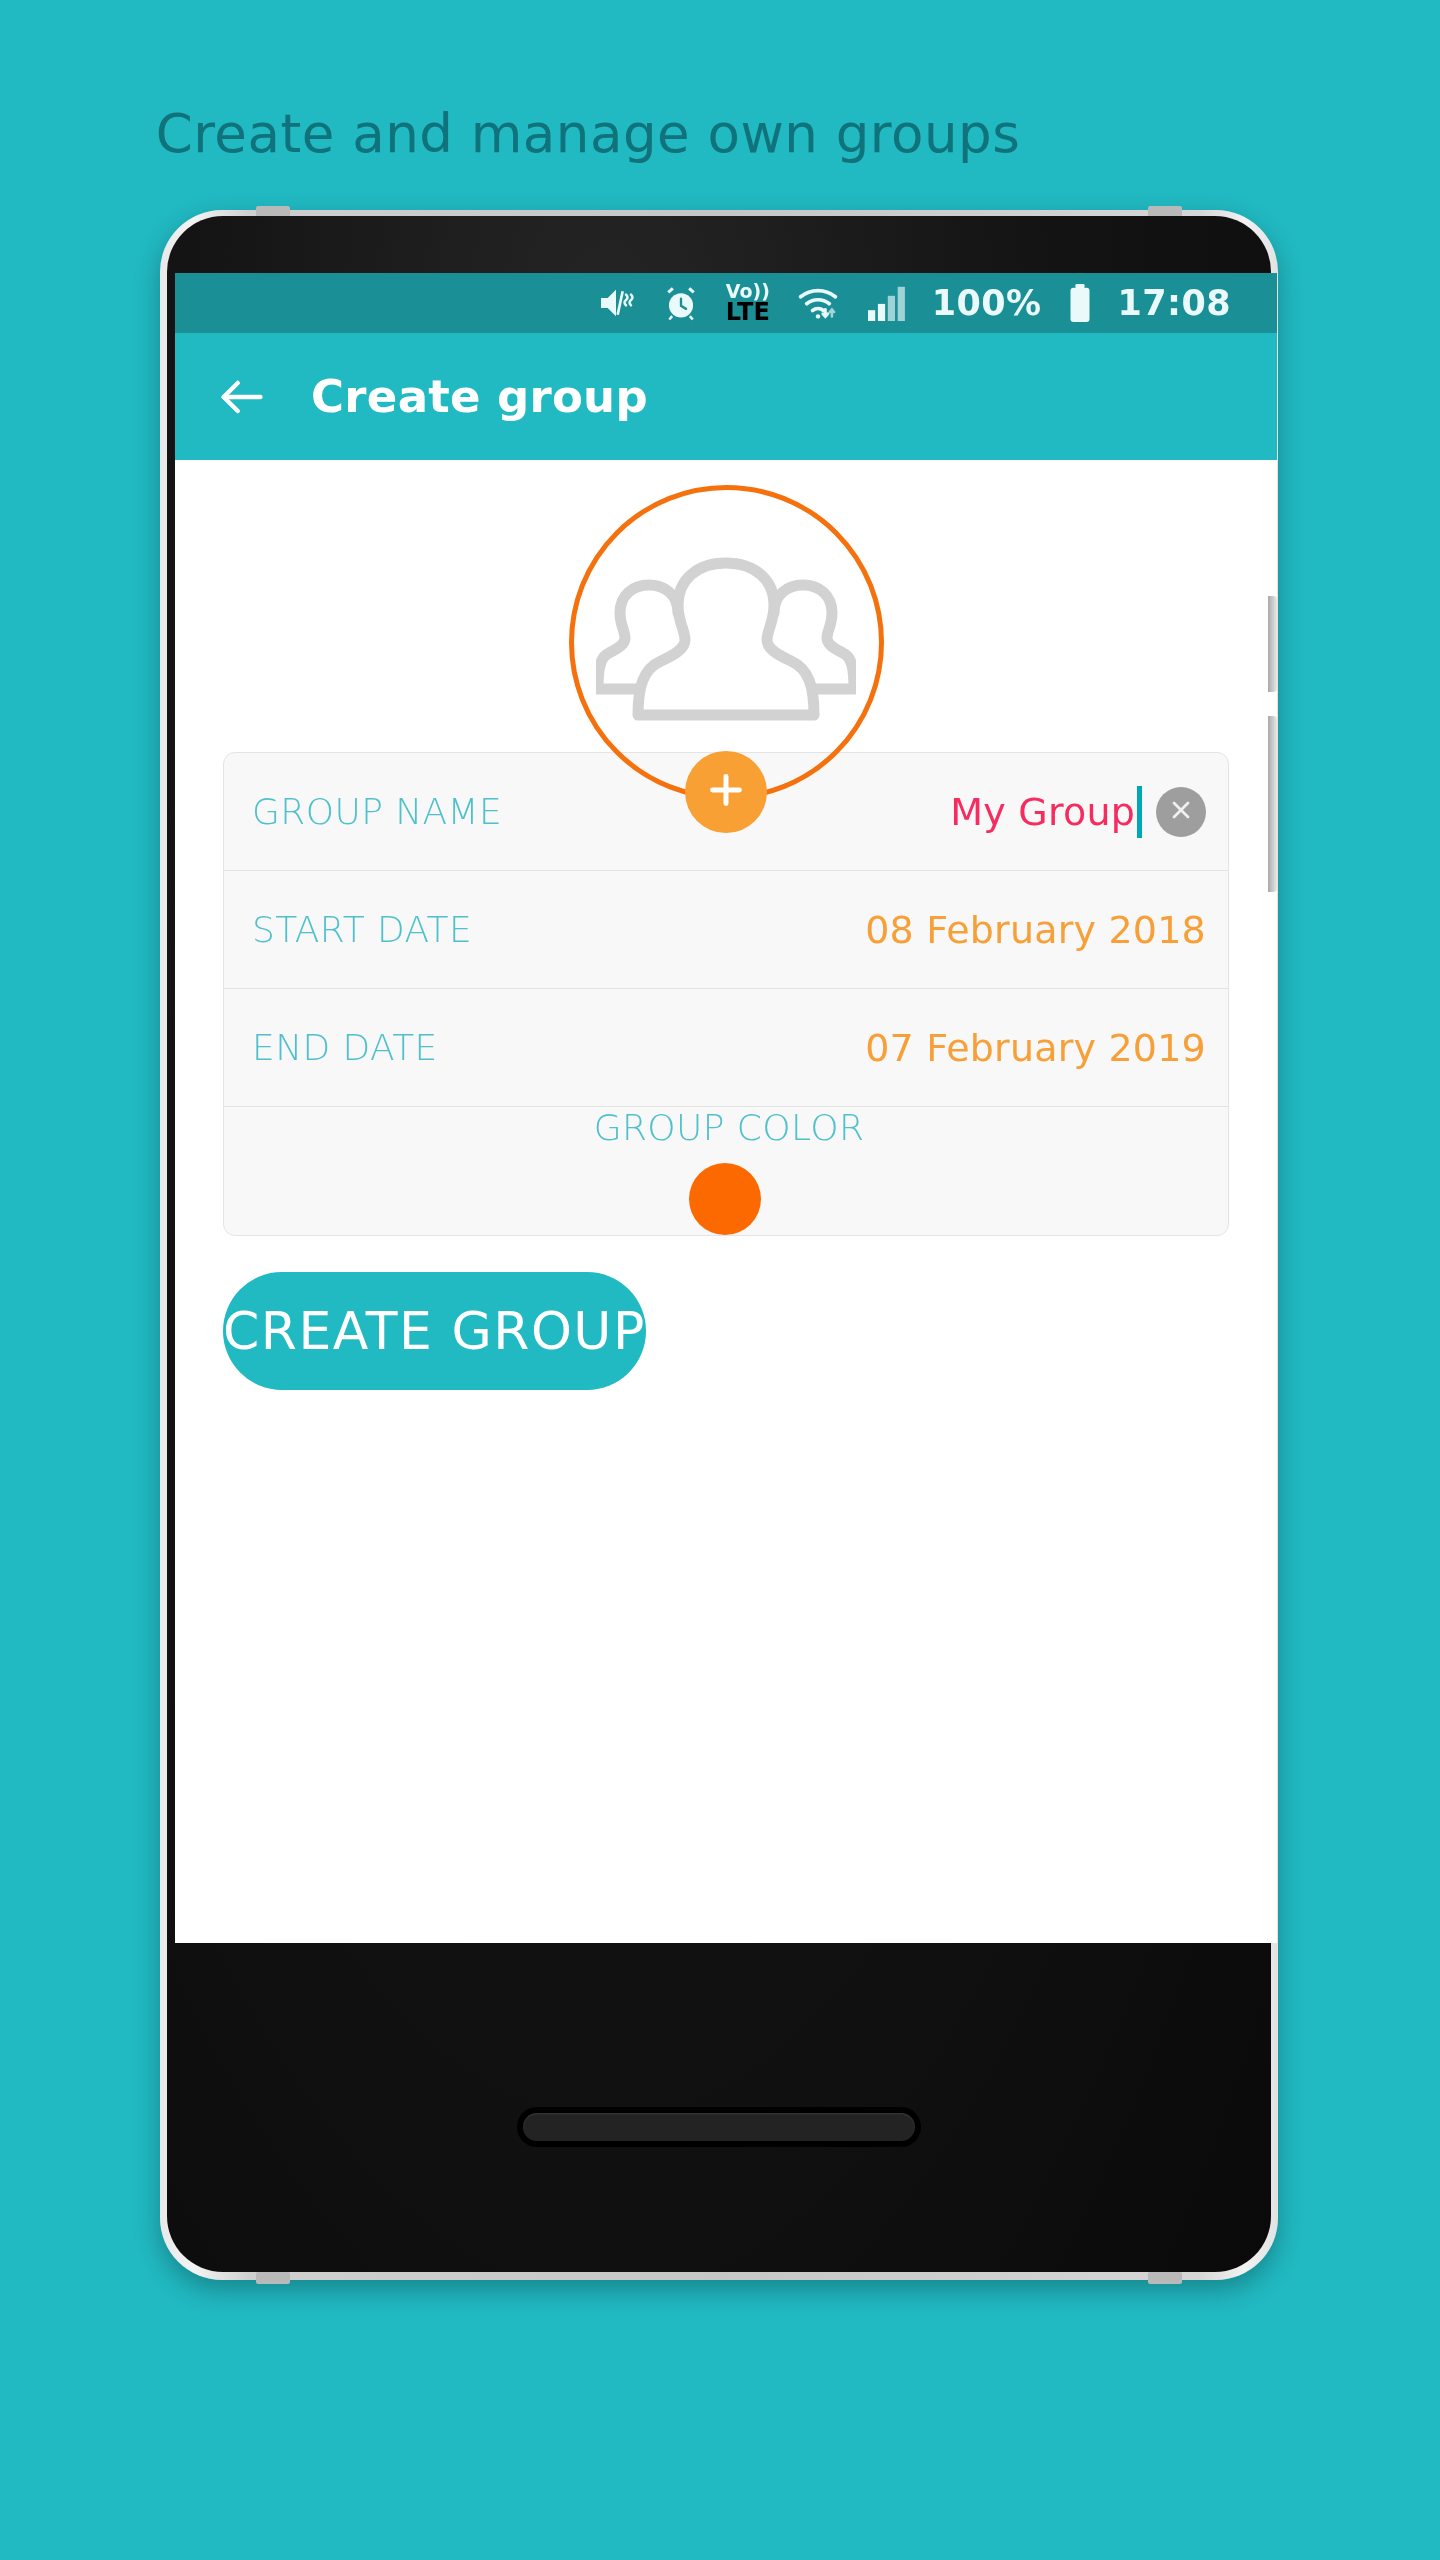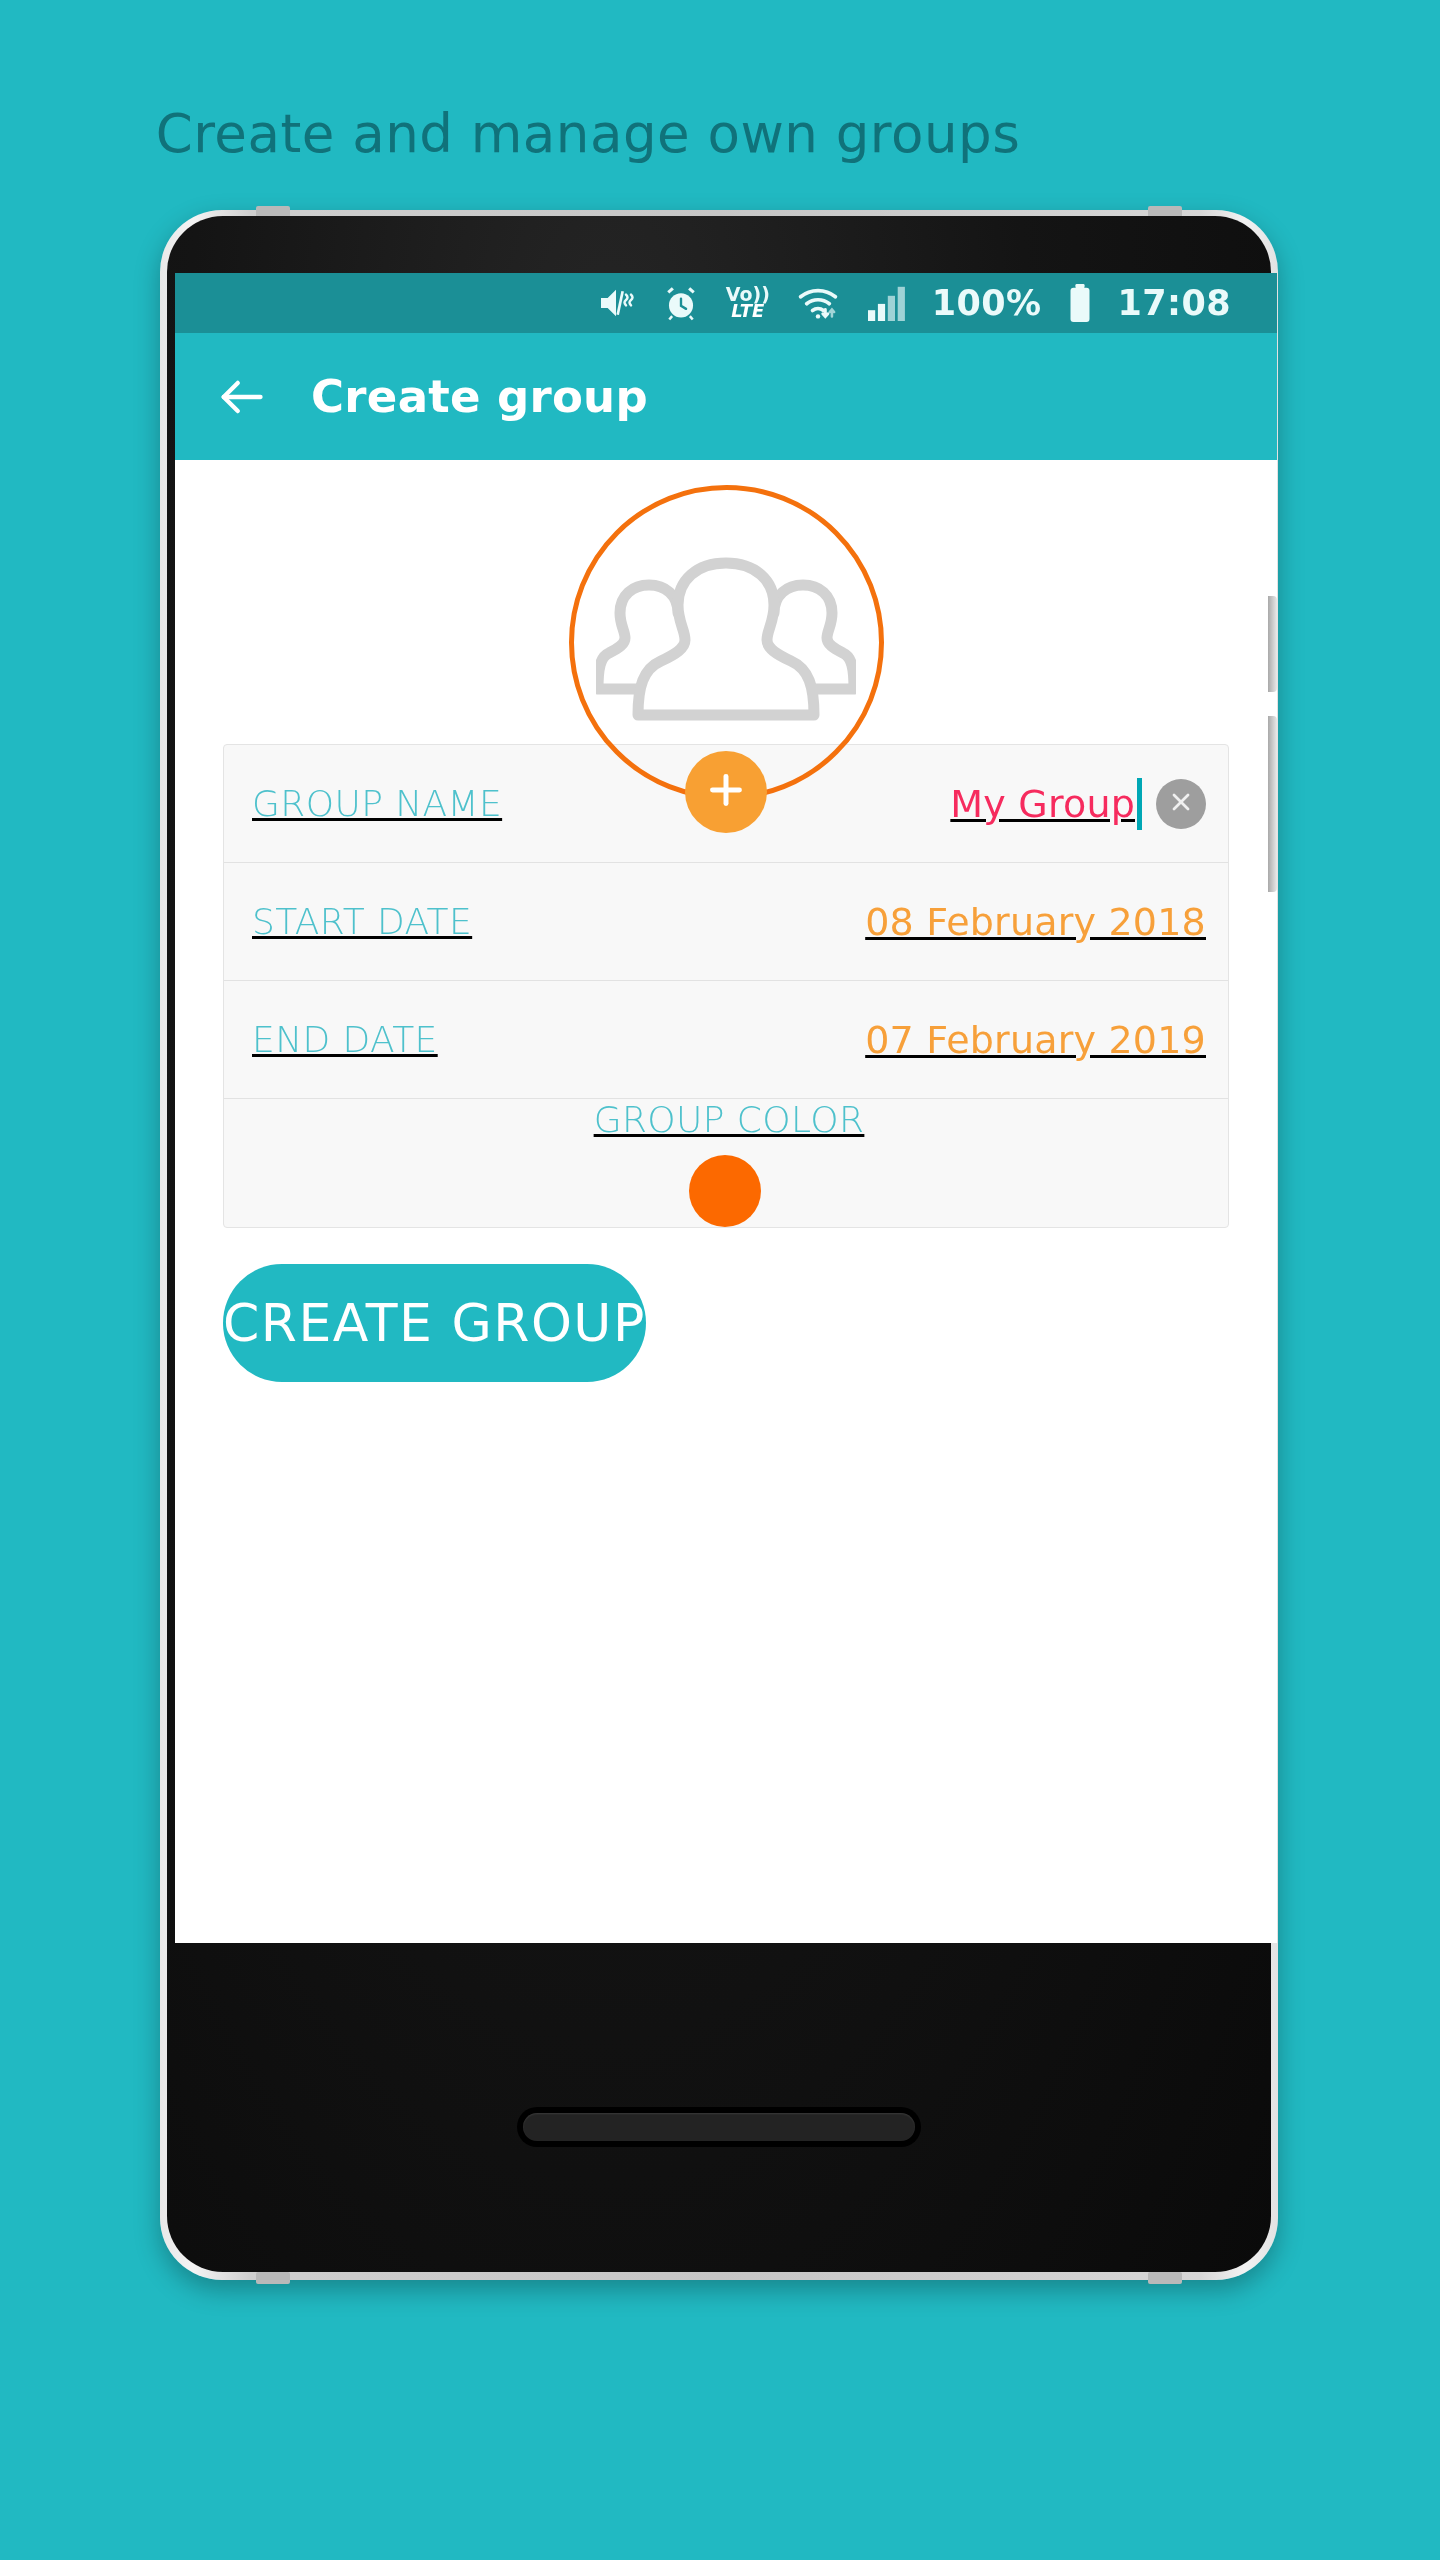--- a/index.html
+++ b/index.html
@@ -213,26 +213,25 @@
   
   .section-label {
     margin: 64px 0 14px 72px;
     font-size: 31px;
     color: #3f4245;
     letter-spacing: 0.6px;
     font-family: "DejaVu Sans", sans-serif;
   }
 
   .card {
-    margin: 4px 48px;
+    margin: 12px 48px;
     background: #f8f8f8;
     border: 1px solid #e4e4e4;
-    border-radius: 4px;
+    border-radius: 12px;
     overflow: hidden;
-    text-decoration: underline;
   }
 
   .row {
     height: 118px;
     display: flex;
     align-items: center;
     justify-content: space-between;
     padding: 0 22px 0 28px;
     border-bottom: 1px solid #e2e2e2;
     position: relative;
@@ -346,21 +345,21 @@
               <path d="M20.7 4.5 L17.8 2 l-1.3 1.5 L19.4 6z"></path>
               <circle cx="12" cy="13.5" r="7.6"></circle>
               <path d="M12 9.2v4.6l3.2 1.9" stroke="#1b8f96" stroke-width="1.5" fill="none" stroke-linecap="round"></path>
               <path d="M6.4 20.3 L4.6 22.4" stroke="#eafafa" stroke-width="1.6"></path>
               <path d="M17.6 20.3 L19.4 22.4" stroke="#eafafa" stroke-width="1.6"></path>
             </svg>
           </span>
 
           <span class="sb-icon" style="flex-direction:column;line-height:0.92;font-family:'DejaVu Sans',sans-serif;font-weight:700;">
             <span style="font-size:19px;color:#eafafa;">Vo))</span>
-            <span style="font-size:18px;color:#ffffff;font-style:italic;">LTE</span>
+            <span style="font-size:24px;color:#000000;">LTE</span>
           </span>
 
           <span class="sb-icon">
             <svg width="44" height="38" viewBox="0 0 24 20" fill="none" stroke="#eafafa" stroke-width="2" stroke-linecap="round">
               <path d="M2.5 6.6A15 15 0 0 1 21.5 6.6"></path>
               <path d="M5.8 10.4a10 10 0 0 1 12.4 0"></path>
               <path d="M9 14.1a5 5 0 0 1 6 0"></path>
               <circle cx="12" cy="17.3" r="1.2" fill="#eafafa" stroke="none"></circle>
               <path d="M16 13.5v3.6M14.6 15.9 16 17.4 17.4 15.9" stroke-width="1.6"></path>
               <path d="M19.6 17.3v-3.6M18.4 14.9 19.6 13.5 20.8 14.9" stroke-width="1.4" opacity="0.65"></path>

